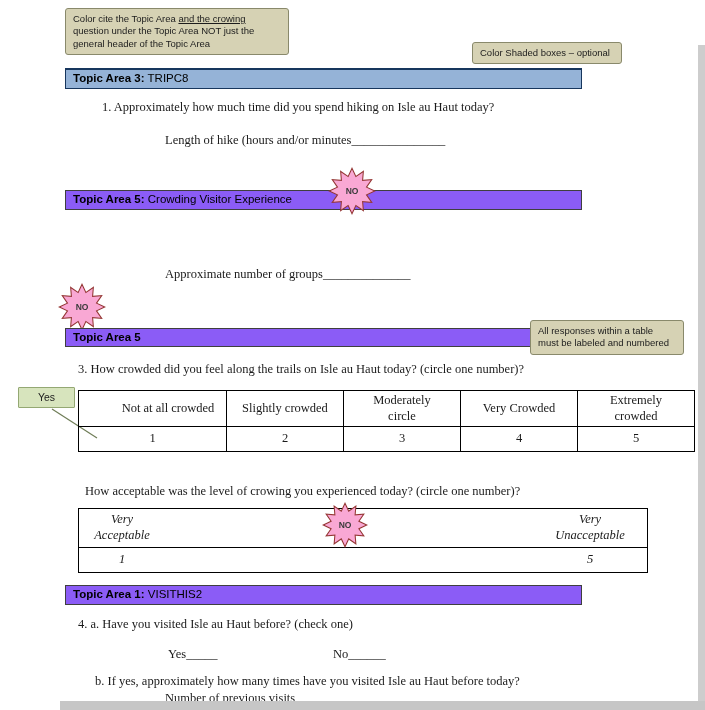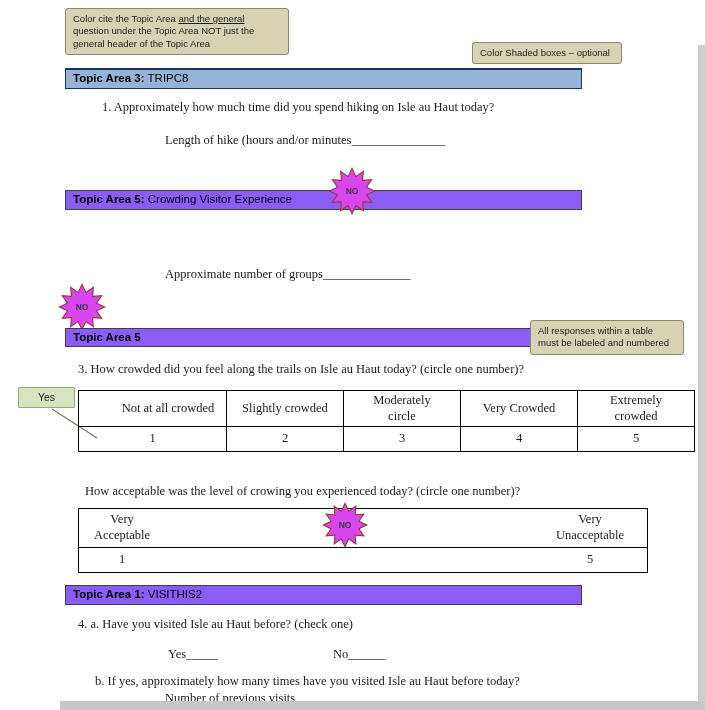--- a/index.html
+++ b/index.html
@@ -18,47 +18,47 @@
            padding:4px 7px;box-sizing:border-box;}
   .u{text-decoration:underline;}
   
   .green-box{position:absolute;background:#d7e4bd;border:1px solid #94a873;border-radius:1px;
              font-family:Liberation Sans, sans-serif;font-size:10.5px;color:#1c1c1c;
              text-align:center;box-sizing:border-box;padding-top:3px;}
   
   .burst{position:absolute;}
   .burst .b-outer{position:absolute;inset:0;background:#953735;
     clip-path:polygon(50% 0%,58.5% 18.1%,75% 6.7%,73.3% 26.7%,93.3% 25%,81.9% 41.5%,100% 50%,81.9% 58.5%,93.3% 75%,73.3% 73.3%,75% 93.3%,58.5% 81.9%,50% 100%,41.5% 81.9%,25% 93.3%,26.7% 73.3%,6.7% 75%,18.1% 58.5%,0% 50%,18.1% 41.5%,6.7% 25%,26.7% 26.7%,25% 6.7%,41.5% 18.1%);}
-  .burst .b-inner{position:absolute;inset:2.5px;background:#d946ef;display:flex;align-items:center;justify-content:center;
+  .burst .b-inner{position:absolute;inset:2.5px;background:#f9a8d4;display:flex;align-items:center;justify-content:center;
     font-family:"Liberation Sans",sans-serif;font-size:8.5px;font-weight:bold;color:#3a3a3a;
     clip-path:polygon(50% 0%,58.5% 18.1%,75% 6.7%,73.3% 26.7%,93.3% 25%,81.9% 41.5%,100% 50%,81.9% 58.5%,93.3% 75%,73.3% 73.3%,75% 93.3%,58.5% 81.9%,50% 100%,41.5% 81.9%,25% 93.3%,26.7% 73.3%,6.7% 75%,18.1% 58.5%,0% 50%,18.1% 41.5%,6.7% 25%,26.7% 26.7%,25% 6.7%,41.5% 18.1%);}
   
   table.survey{position:absolute;border-collapse:collapse;font-family:"Liberation Serif",serif;
                font-size:12.5px;text-align:center;table-layout:fixed;}
   #table1{left:78px;top:390px;width:550px;}
   #table1 td{border:1px solid #000;vertical-align:middle;padding:1px 3px;white-space:pre-line;line-height:1.25;}
   #table1 tr.hdr td{height:33px;}
   #table1 tr.val td{height:22px;}
-  #table2{left:78px;top:508px;width:550px;border:1px solid #000;}
+  #table2{left:78px;top:508px;width:550px;border:1px solid #000;font-style:italic;}
   #table2 td{border:none;border-top:1px solid #000;border-bottom:1px solid #000;
              vertical-align:middle;padding:1px 3px;white-space:pre-line;line-height:1.25;}
   #table2 tr.hdr td{height:36px;}
   #table2 tr.val td{height:22px;}
   
   .edge-bottom{position:absolute;left:60px;top:701px;width:645px;height:9px;background:#c6c6c6;}
   .edge-right{position:absolute;left:698px;top:45px;width:7px;height:656px;background:#cdcdcd;}
   .leader{position:absolute;}
 </style>
 </head>
 <body>
 
 <div id="canvas">
 
   <div class="callout" style="left:65px;top:8px;width:224px;">
-    <span>Color cite the Topic Area </span><span class="u">and the general</span><span> question under the Topic Area NOT just the general header of the Topic Area</span>
+    <span>Color cite the Topic Area </span><span class="u">and the crowing</span><span> question under the Topic Area NOT just the general header of the Topic Area</span>
   </div>
 
   <div class="callout" style="left:472px;top:42px;width:150px;">Color Shaded boxes – optional</div>
 
   <div class="topic-bar bar-blue" style="top:68px;"><b>Topic Area 3:</b><span> TRIPC8</span></div>
 
   <div class="txt" style="left:78px;top:98px;width:540px;margin-left:24px;">1. Approximately how much time did you spend hiking on Isle au Haut today?</div>
   <div class="txt" style="left:165px;top:131px;">Length of hike (hours and/or minutes_______________</div>
 
   <div class="topic-bar bar-gray" style="top:190px;"><b>Topic Area 5:</b><span> Crowding Visitor Experience</span></div>

